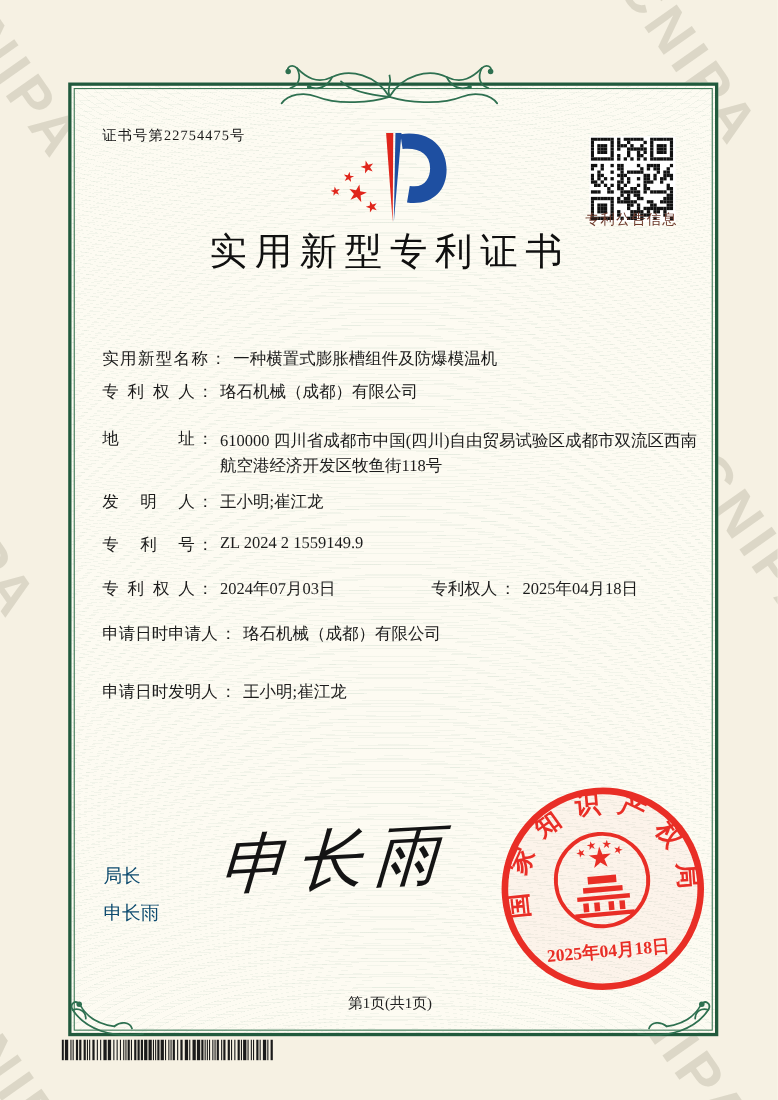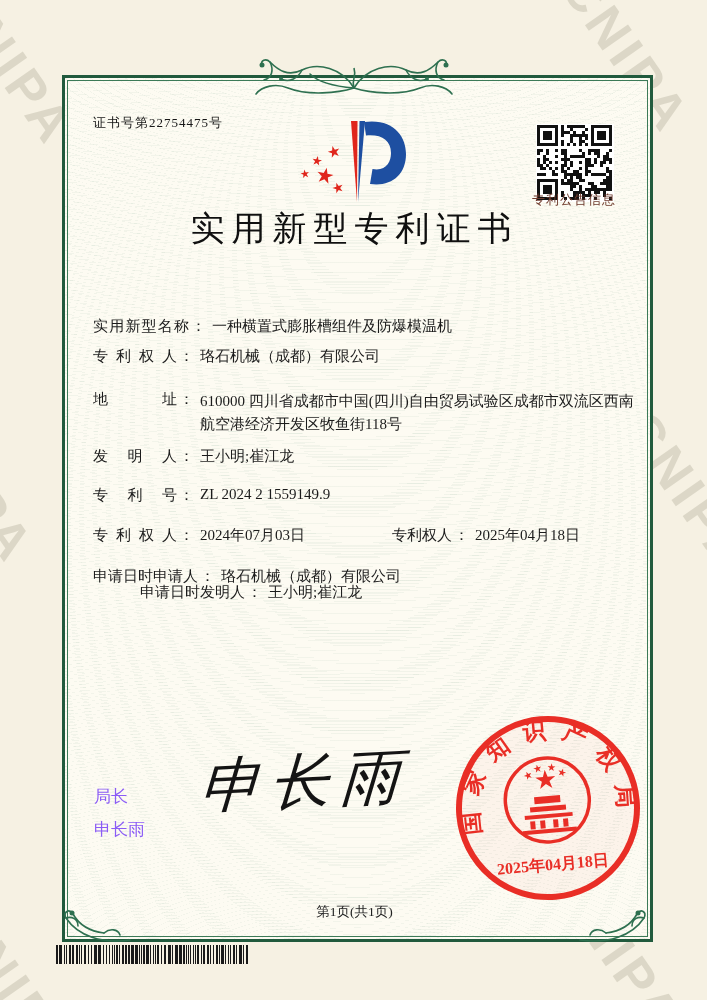--- a/index.html
+++ b/index.html
@@ -49,21 +49,21 @@
   .val{display:inline-block;vertical-align:top;}
   .val.wrap{white-space:normal;width:438px;line-height:23px;}
   .rcol{position:absolute;left:299px;top:0;}
   
   .notice{
     position:absolute;left:70px;top:676px;width:568px;text-align:center;
     font-size:14px;line-height:32px;letter-spacing:0.5px;color:#2a2a2a;
   }
   
   .director{position:absolute;left:94px;top:780px;font-family:"Liberation Sans", sans-serif;
-    font-size:17px;line-height:33px;color:#8b5cf6;}
+    font-size:17px;line-height:33px;color:#0c4a6e;}
   .signature{
     position:absolute;left:200px;top:742px;font-size:60px;color:#141414;
     font-style:italic;letter-spacing:10px;transform:rotate(-3deg) skewX(-6deg);
     font-family:"Liberation Serif", serif;white-space:nowrap;
   }
   
   .seal{position:absolute;left:452px;top:712px;transform:rotate(-5deg);opacity:0.95;}
   .seal text{font-family:"Liberation Serif", serif;}
   
   .page-footer{position:absolute;left:62px;top:903px;width:585px;text-align:center;
@@ -480,21 +480,21 @@
 
 <div class="row" style="top:526px;width:560px;">
   <span class="lbl">专利权人</span><span class="colon">：</span><span class="val">2024年07月03日</span>
   <span class="rcol"><span>专利权人</span><span class="colon">：</span><span class="val">2025年04月18日</span></span>
 </div>
 
 <div class="row" style="top:567px;">
   <span class="lbl">申请日时申请人</span><span class="colon">：</span><span class="val">珞石机械（成都）有限公司</span>
 </div>
 
-<div class="row" style="top:583px;margin-left:47px;">
+<div class="row" style="top:620px;">
   <span class="lbl">申请日时发明人</span><span class="colon">：</span><span class="val">王小明;崔江龙</span>
 </div>
 
 <div class="notice">
 </div>
 
 <div class="director">
   <div>局长</div>
   <div>申长雨</div>
 </div>

